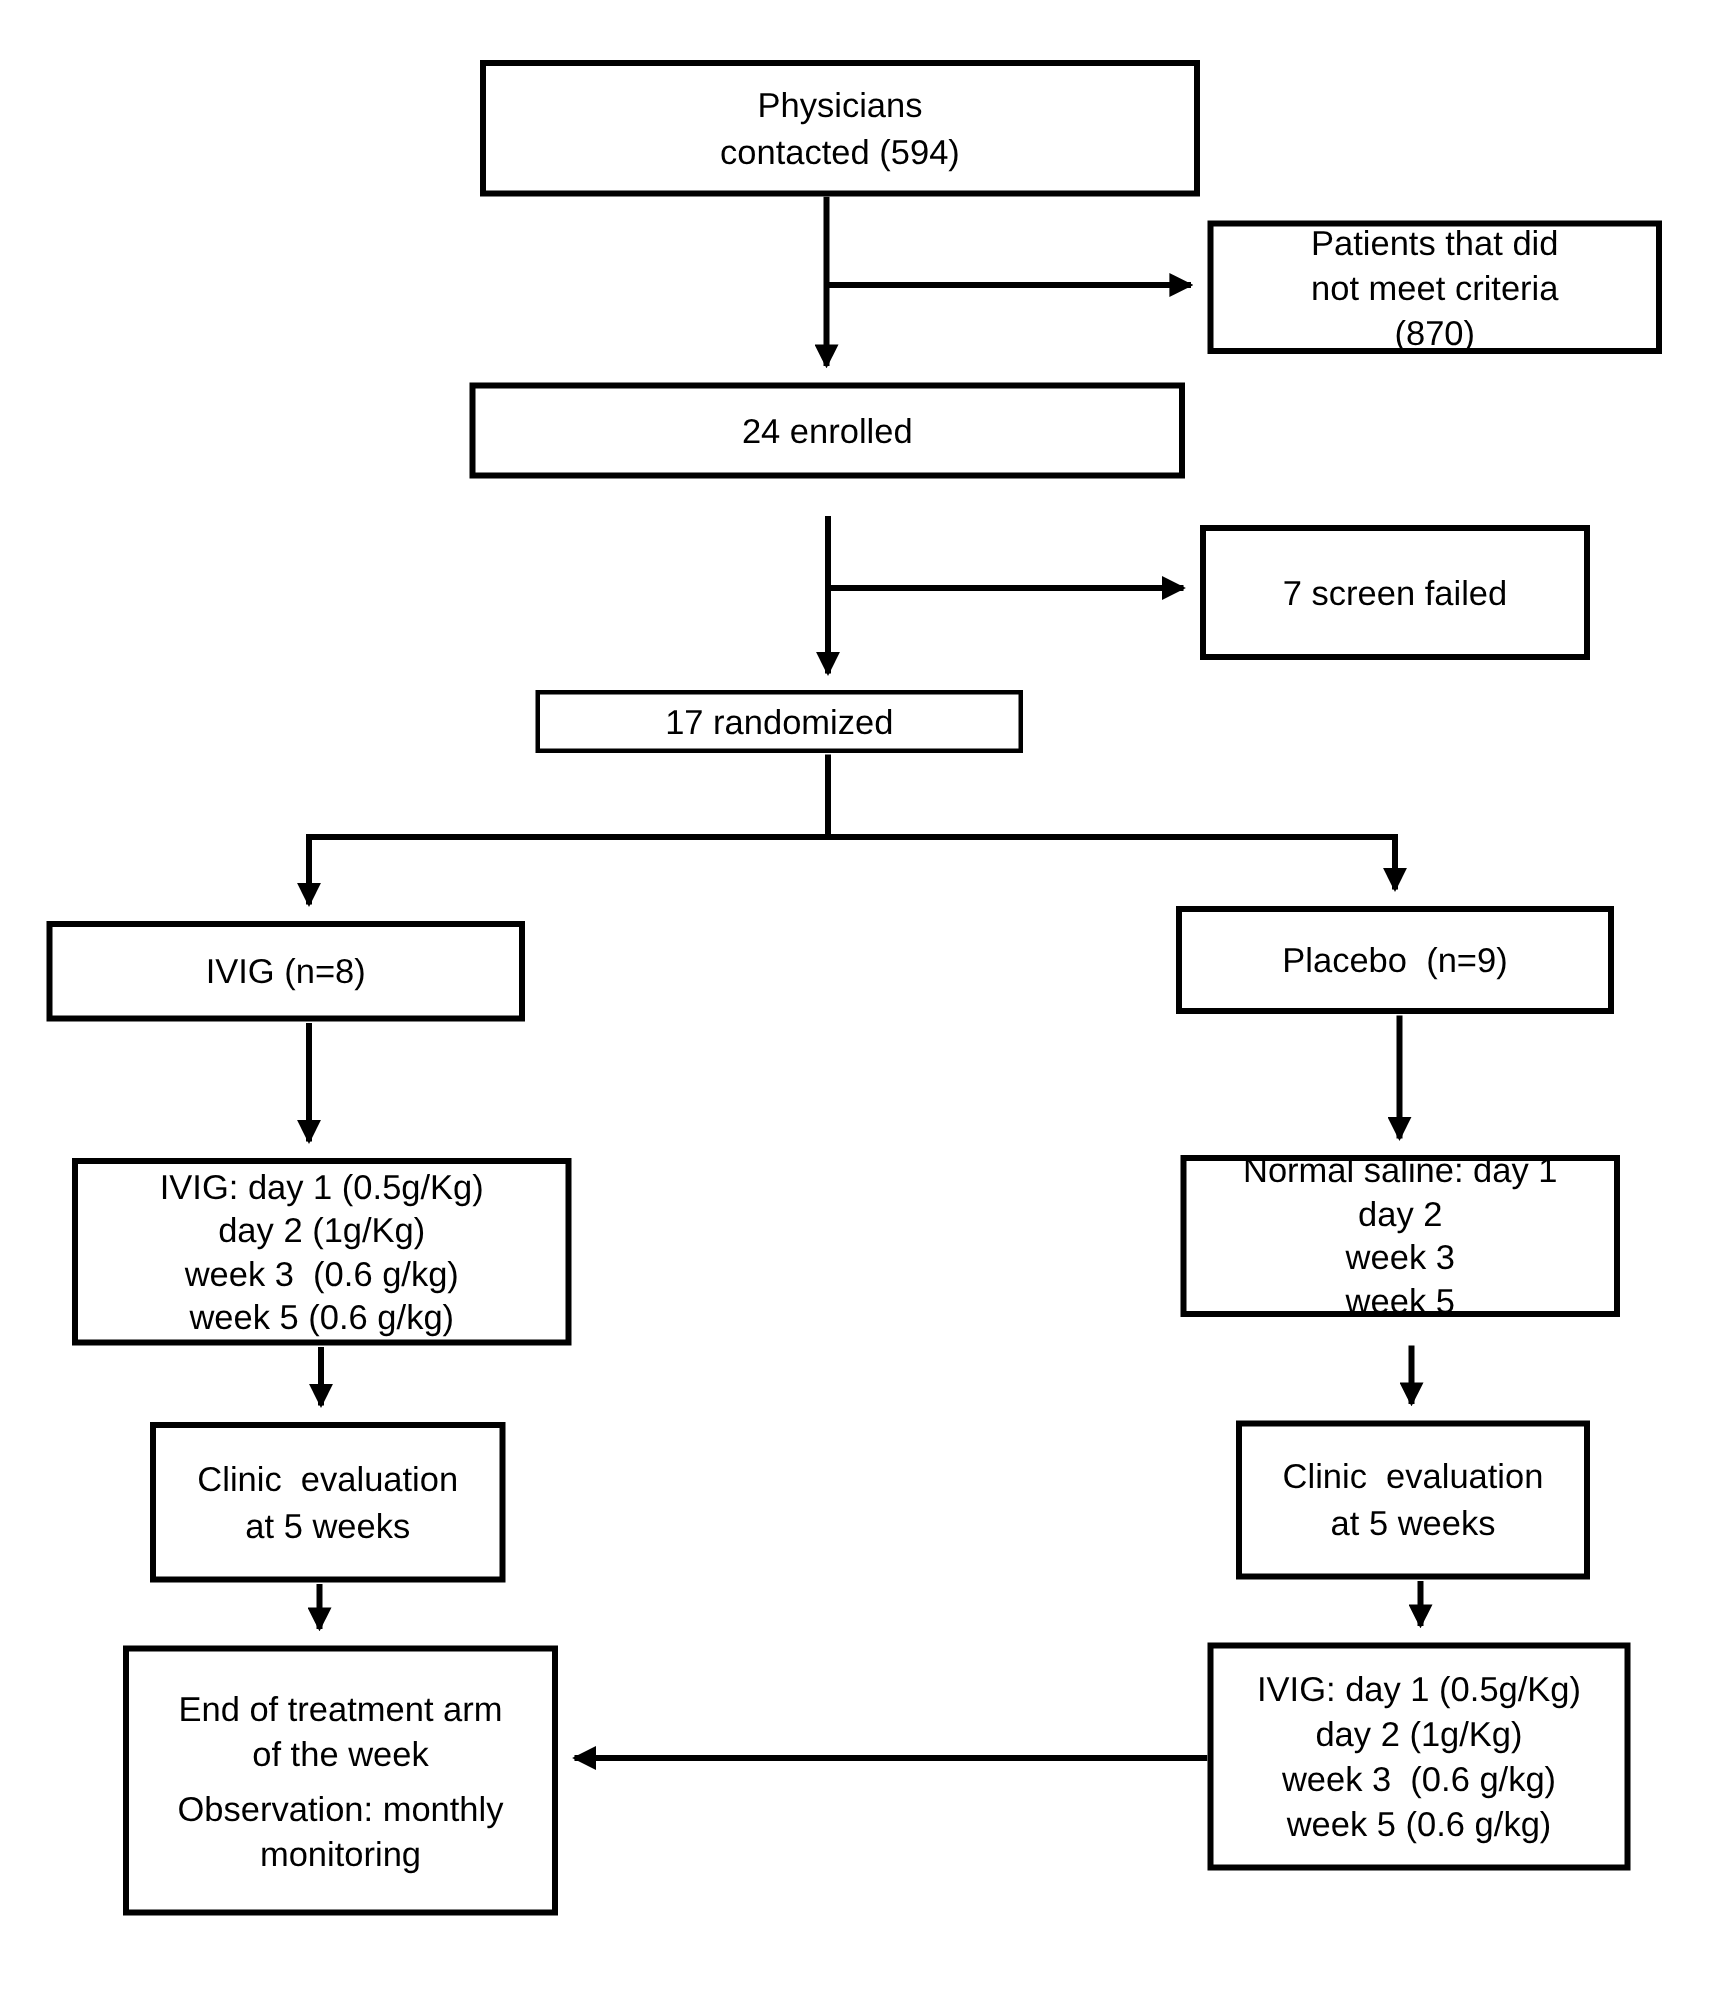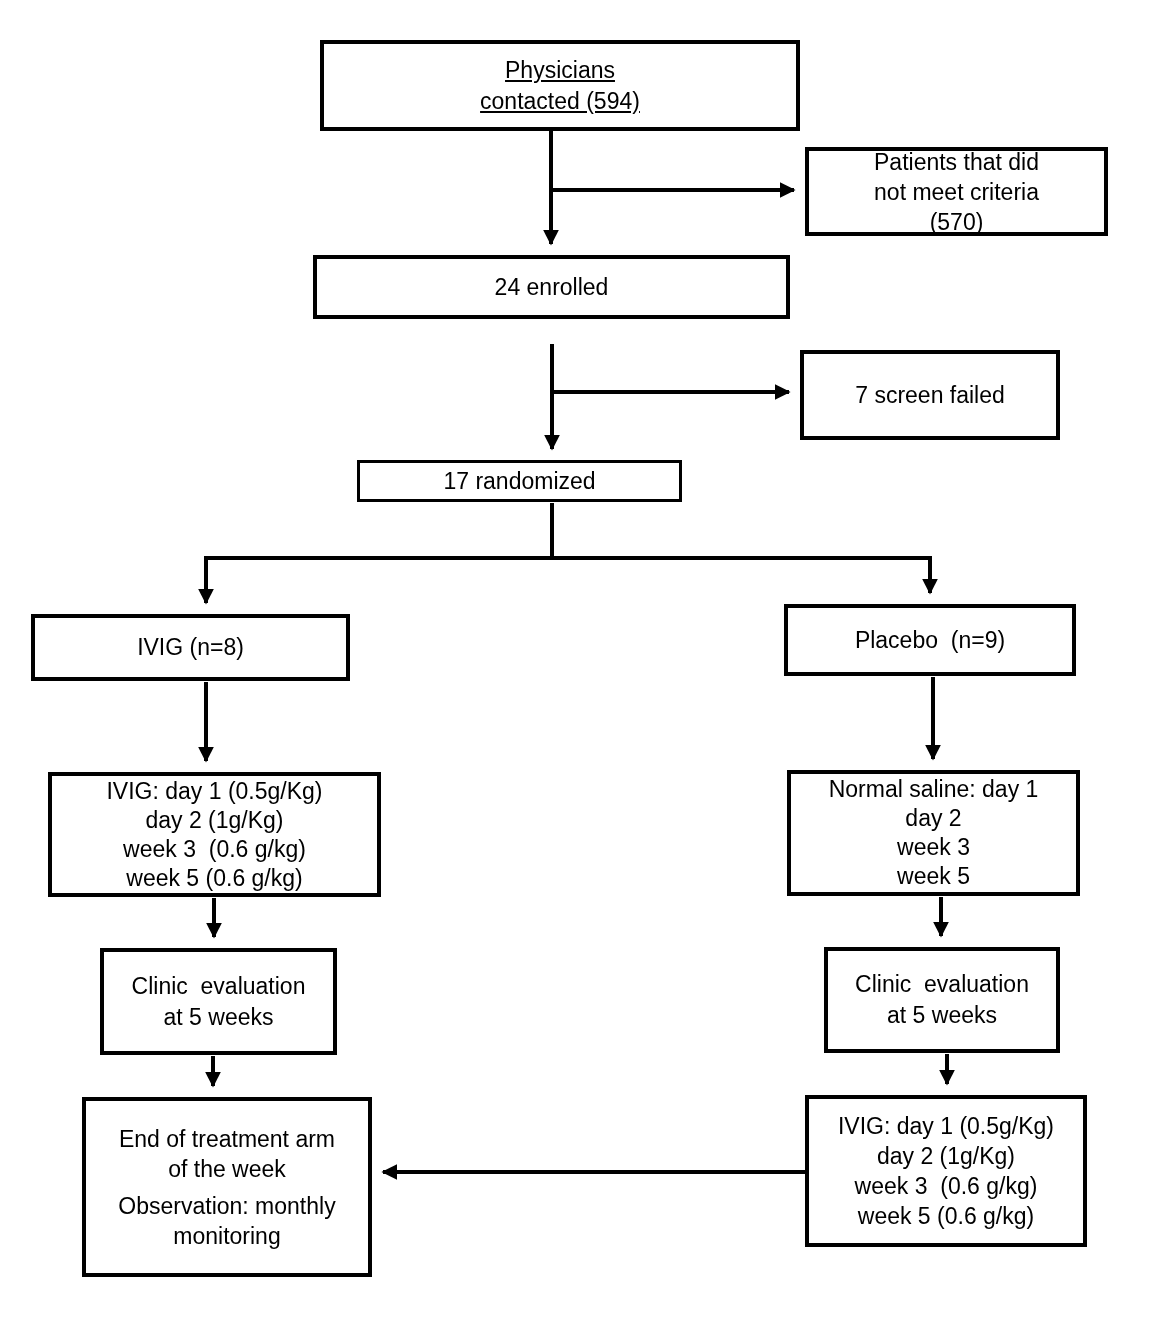--- a/index.html
+++ b/index.html
@@ -33,29 +33,29 @@
     align-items: center;
     justify-content: center;
     text-align: center;
     font-size: 23px;
     line-height: 31px;
     color: #000000;
   }
   .tline { white-space: pre-wrap; }
   .para-gap { margin-top: 7px; }
 
-  #b-physicians    { left: 320px; top: 40px;   width: 480px; height: 91px; text-decoration: underline; }
+  #b-physicians    { left: 320px; top: 40px;   width: 480px; height: 91px; }
   #b-criteria      { left: 805px; top: 147px;  width: 303px; height: 89px; line-height: 30px; }
   #b-enrolled      { left: 313px; top: 255px;  width: 477px; height: 64px; }
   #b-screenfailed  { left: 800px; top: 350px;  width: 260px; height: 90px; align-items: center; }
   #b-randomized    { left: 357px; top: 460px;  width: 325px; height: 42px; border-width: 3px; }
   #b-ivig-arm      { left: 31px;  top: 614px;  width: 319px; height: 67px; }
   #b-placebo-arm   { left: 784px; top: 604px;  width: 292px; height: 72px; }
   #b-ivig-dosing   { left: 48px;  top: 772px;  width: 333px; height: 125px; line-height: 29px; }
-  #b-saline-dosing { left: 787px; top: 770px;  width: 293px; height: 126px; line-height: 29px; }
+  #b-saline-dosing { left: 787px; top: 770px;  width: 293px; height: 108px; line-height: 29px; }
   #b-clinic-left   { left: 100px; top: 948px;  width: 237px; height: 107px; }
   #b-clinic-right  { left: 824px; top: 947px;  width: 236px; height: 106px; }
   #b-end           { left: 82px;  top: 1097px; width: 290px; height: 180px; line-height: 30px; }
   #b-crossover     { left: 805px; top: 1095px; width: 282px; height: 152px; line-height: 30px; }
 </style>
 </head>
 <body>
 
 <div id="canvas">
 
@@ -89,21 +89,21 @@
   </svg>
 
   <div class="box" id="b-physicians">
     <div class="tline">Physicians</div>
     <div class="tline">contacted (594)</div>
   </div>
 
   <div class="box" id="b-criteria">
     <div class="tline">Patients that did</div>
     <div class="tline">not meet criteria</div>
-    <div class="tline">(570)</div>
+    <div class="tline">(870)</div>
   </div>
 
   <div class="box" id="b-enrolled">
     <div class="tline">24 enrolled</div>
   </div>
 
   <div class="box" id="b-screenfailed">
     <div class="tline">7 screen failed</div>
   </div>
 

